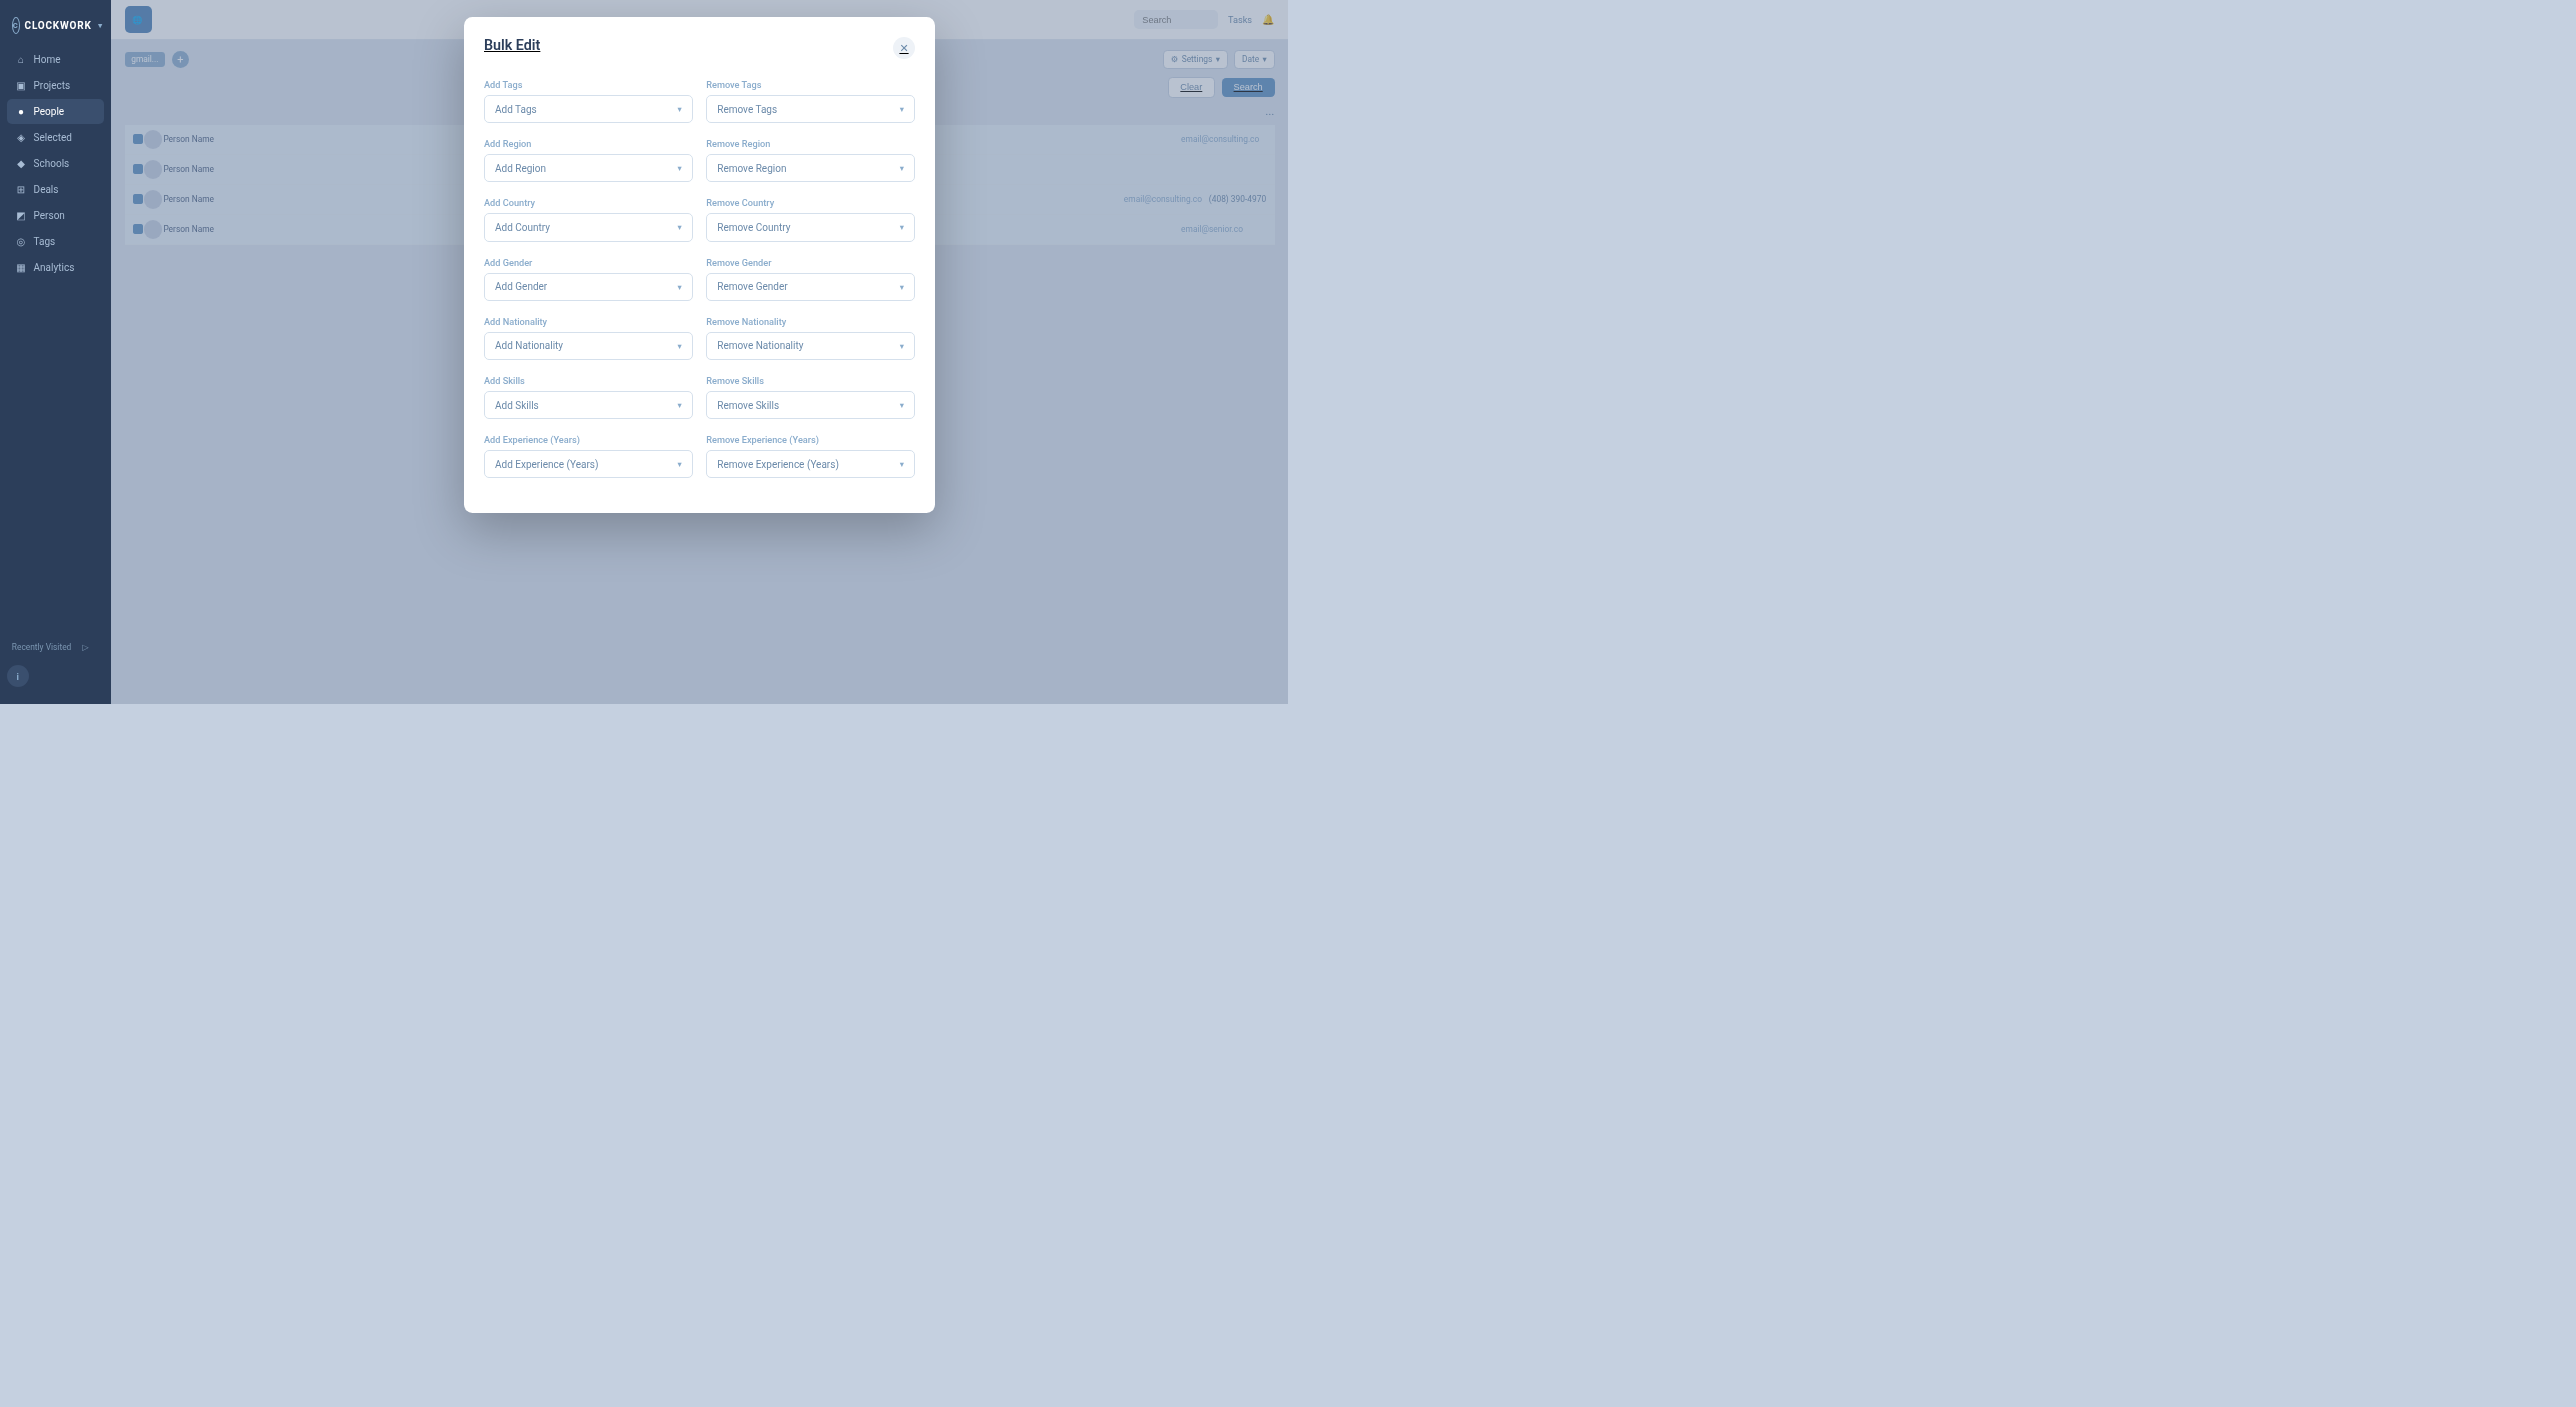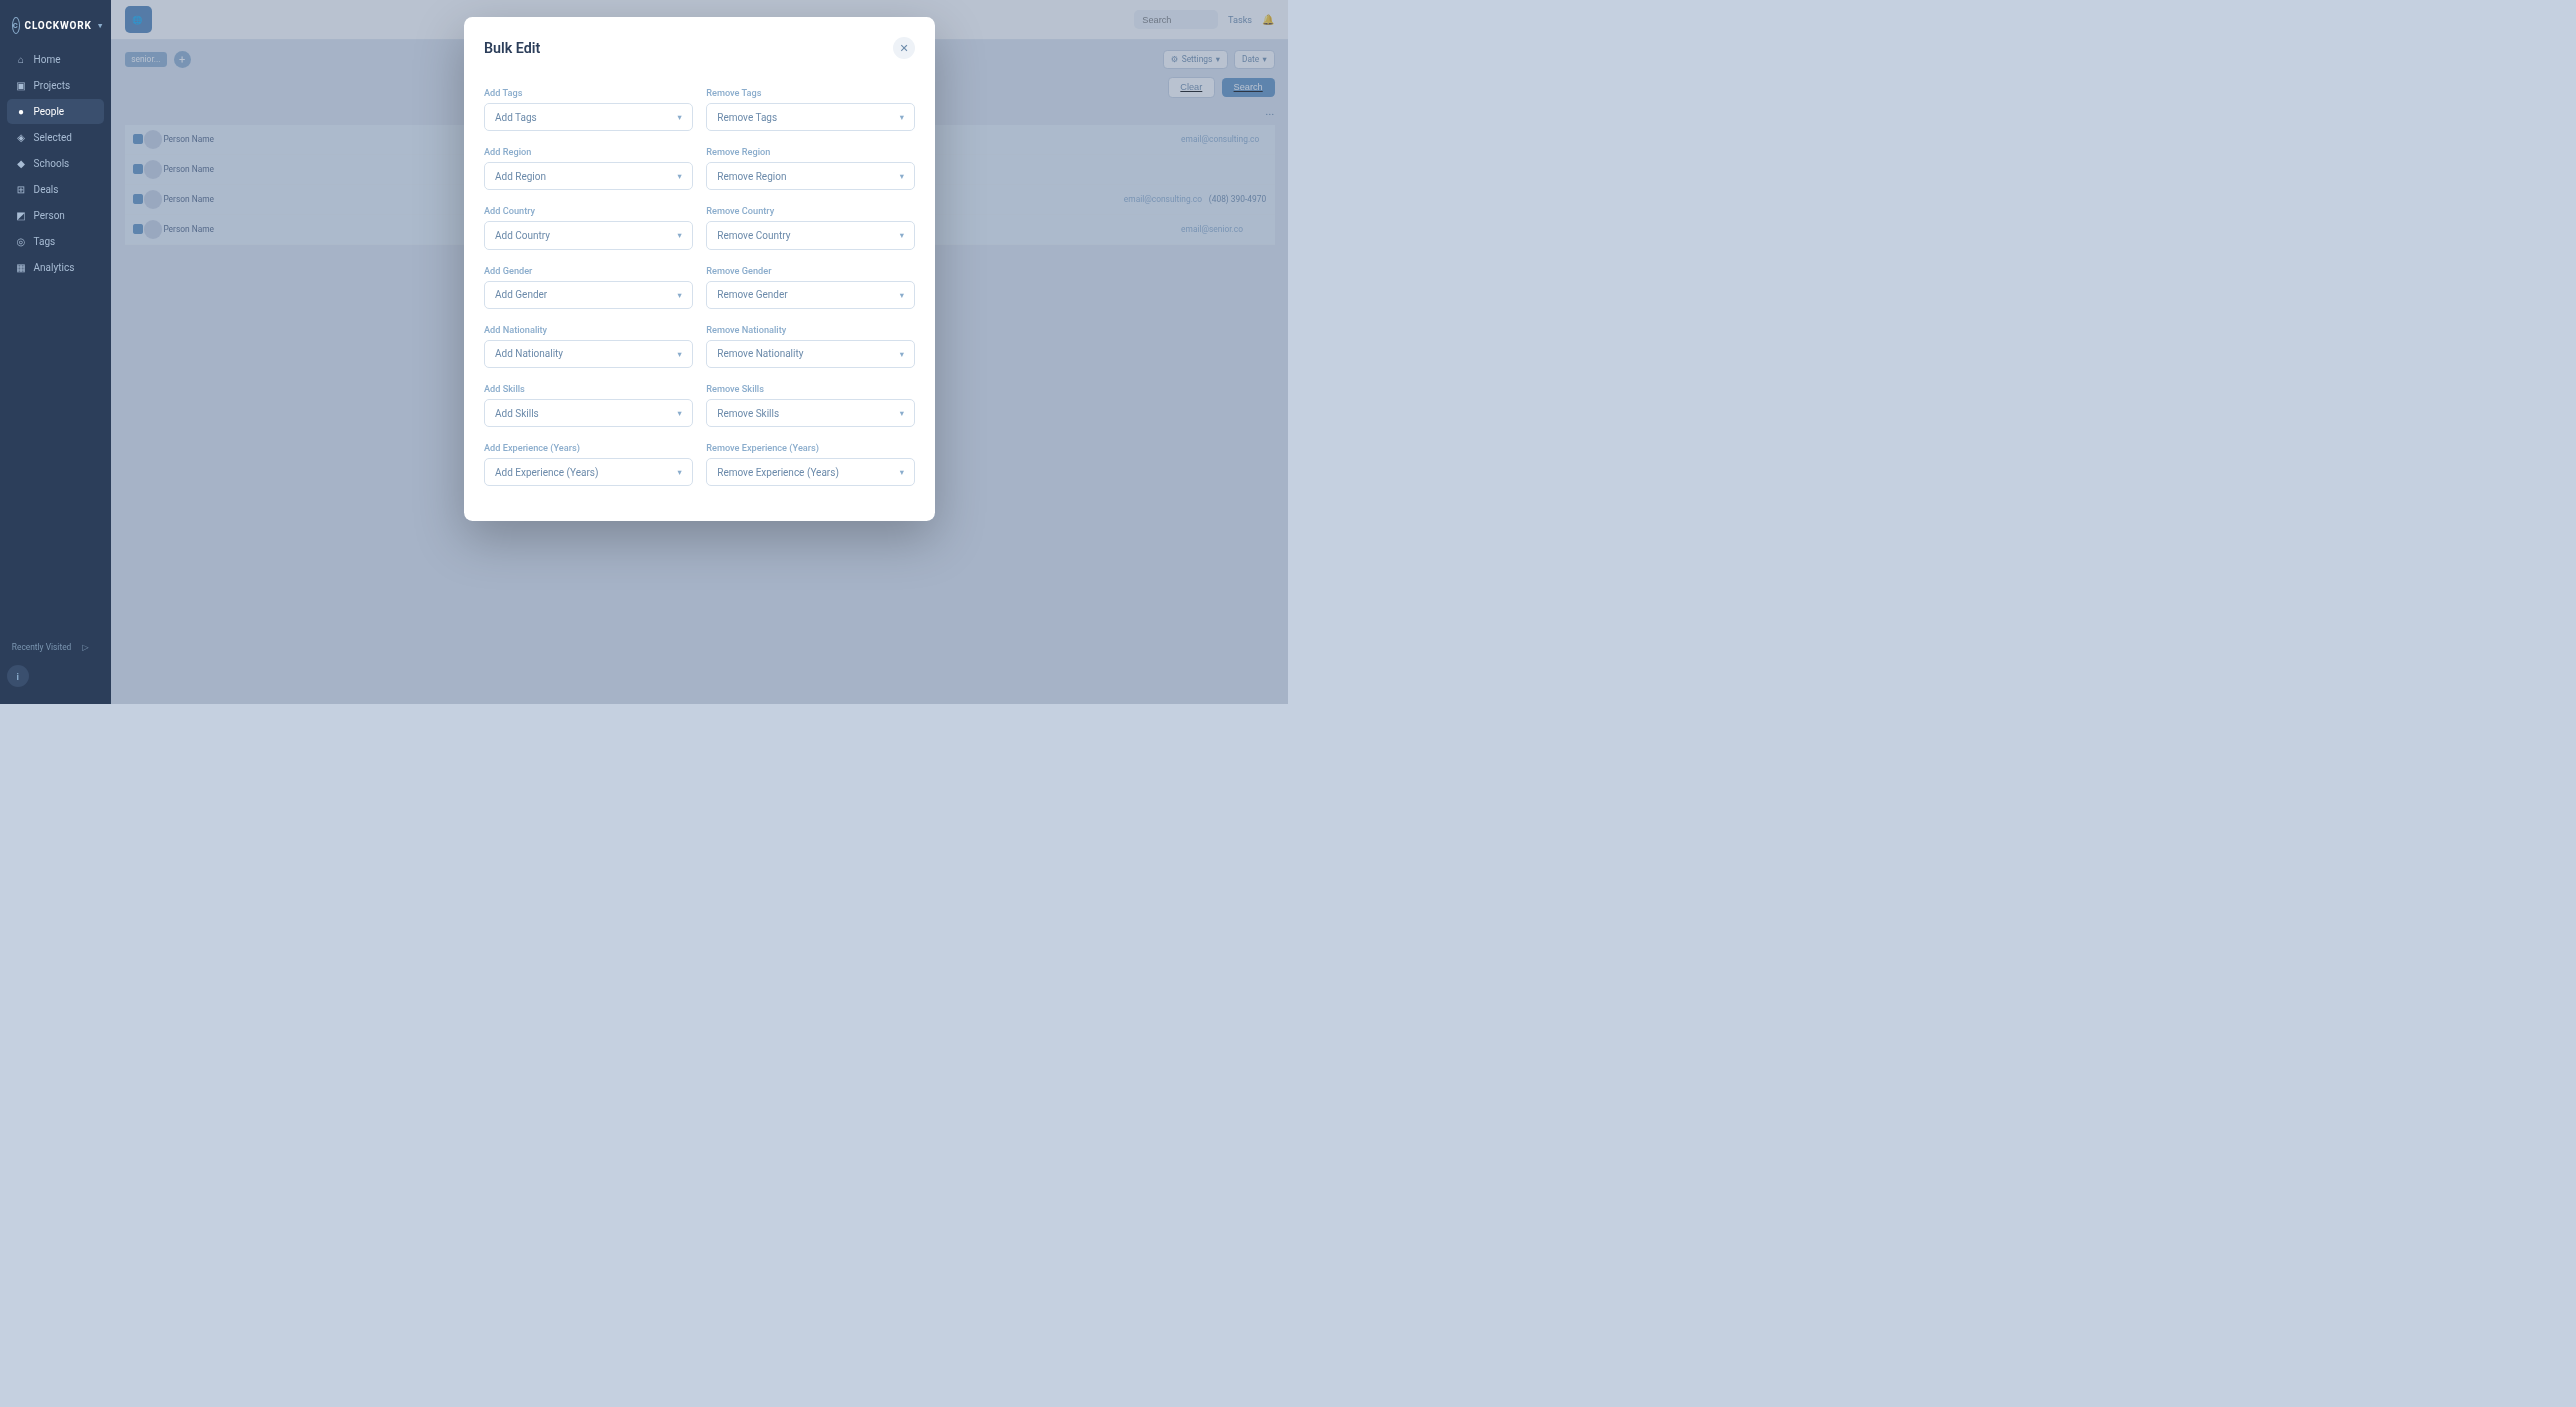--- a/index.html
+++ b/index.html
@@ -177,22 +177,23 @@
       background: #fff;
       border-radius: 8.4px;
       width: 471px;
       max-height: 673px;
       overflow-y: auto;
       box-shadow: 0 17px 50px rgba(0,0,0,0.25);
       padding: 20px;
       position: relative;
     }
     .modal-header {
-      display: flex; align-items: center; justify-content: space-between;
-      margin-bottom: 28px;
+      display: flex; align-items: flex-start; justify-content: space-between;
+      margin-bottom: 20px;
+      text-decoration: underline;
     }
     .modal-title {
       font-size: 14.3px; font-weight: 600; color: #2c3e5a;
     }
     .modal-close {
       width: 22px; height: 22px; border-radius: 50%;
       background: #eef2f7; border: none;
       display: flex; align-items: center; justify-content: center;
       cursor: pointer; font-size: 11px; color: #6b8aaa;
     }
@@ -292,21 +293,21 @@
       <div class="top-bar-right">
         <input class="top-bar-search" type="text" placeholder="Search" style="">
         <span class="top-bar-tasks">Tasks</span>
         <span style="color:#8aaccc;font-size:10px;">🔔</span>
       </div>
     </div>
 
     <div class="content-wrapper">
 
       <div class="filter-bar">
-        <div class="filter-tag">senior...</div>
+        <div class="filter-tag">gmail...</div>
         <div class="filter-add-btn">+</div>
         <div style="flex:1"></div>
         <div style="display:flex;align-items:center;gap:6.7px;">
           <div class="settings-btn">
             <span>⚙</span>
             <span>Settings</span>
             <span>▾</span>
           </div>
           <div class="settings-btn">
             <span>Date</span>

